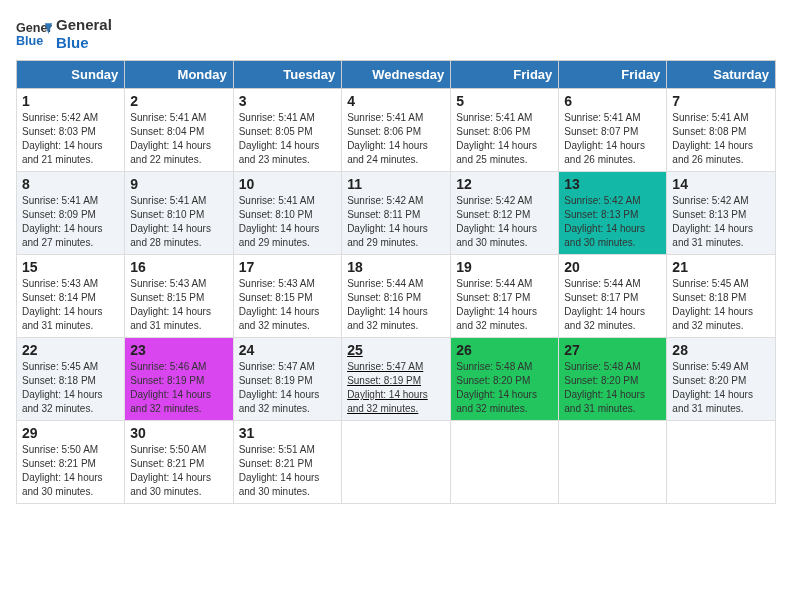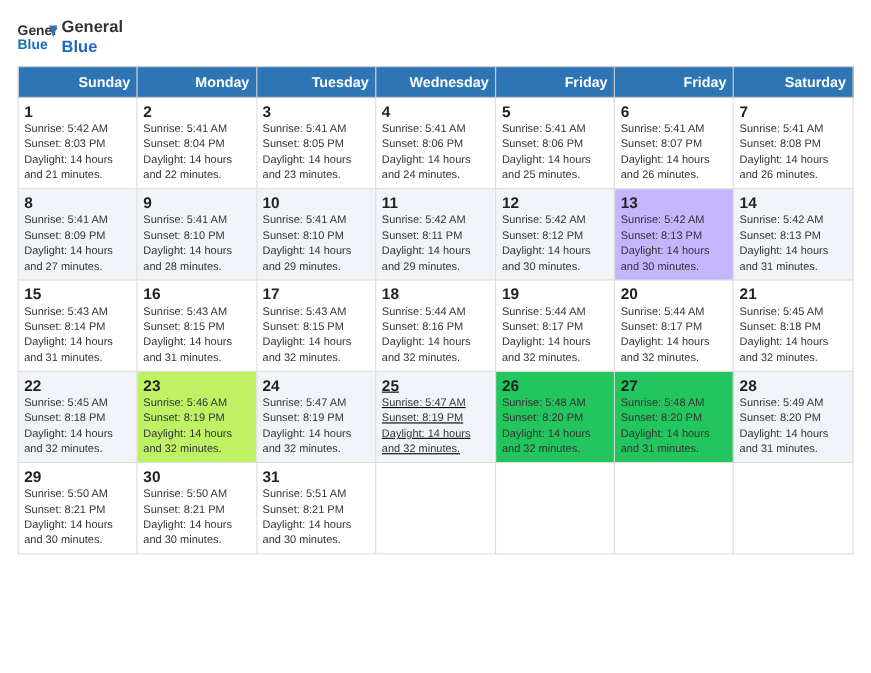--- a/index.html
+++ b/index.html
@@ -156,21 +156,21 @@
         <div class="day-info">Sunrise: 5:41 AM<br>Sunset: 8:10 PM<br>Daylight: 14 hours and 29 minutes.</div>
       </td>
         <td style="background-color: rgb(240, 244, 248);">
         <span class="day-num">11</span>
         <div class="day-info">Sunrise: 5:42 AM<br>Sunset: 8:11 PM<br>Daylight: 14 hours and 29 minutes.</div>
       </td>
         <td style="background-color: rgb(240, 244, 248);">
         <span class="day-num">12</span>
         <div class="day-info">Sunrise: 5:42 AM<br>Sunset: 8:12 PM<br>Daylight: 14 hours and 30 minutes.</div>
       </td>
-        <td style="background-color: #c4b5fd;">
+        <td style="background-color: #14b8a6;">
         <span class="day-num">13</span>
         <div class="day-info">Sunrise: 5:42 AM<br>Sunset: 8:13 PM<br>Daylight: 14 hours and 30 minutes.</div>
       </td>
         <td style="background-color: rgb(240, 244, 248);">
         <span class="day-num">14</span>
         <div class="day-info">Sunrise: 5:42 AM<br>Sunset: 8:13 PM<br>Daylight: 14 hours and 31 minutes.</div>
       </td>
       </tr>
       <tr>
         <td>
@@ -200,21 +200,21 @@
         <td>
         <span class="day-num">21</span>
         <div class="day-info">Sunrise: 5:45 AM<br>Sunset: 8:18 PM<br>Daylight: 14 hours and 32 minutes.</div>
       </td>
       </tr>
       <tr style="background-color: rgb(240, 244, 248);">
         <td style="background-color: rgb(240, 244, 248);">
         <span class="day-num">22</span>
         <div class="day-info">Sunrise: 5:45 AM<br>Sunset: 8:18 PM<br>Daylight: 14 hours and 32 minutes.</div>
       </td>
-        <td style="background-color: #bef264;">
+        <td style="background-color: #d946ef;">
         <span class="day-num">23</span>
         <div class="day-info">Sunrise: 5:46 AM<br>Sunset: 8:19 PM<br>Daylight: 14 hours and 32 minutes.</div>
       </td>
         <td style="background-color: rgb(240, 244, 248); margin-left: 24px;">
         <span class="day-num">24</span>
         <div class="day-info">Sunrise: 5:47 AM<br>Sunset: 8:19 PM<br>Daylight: 14 hours and 32 minutes.</div>
       </td>
         <td style="background-color: rgb(240, 244, 248); text-decoration: underline;">
         <span class="day-num">25</span>
         <div class="day-info">Sunrise: 5:47 AM<br>Sunset: 8:19 PM<br>Daylight: 14 hours and 32 minutes.</div>

